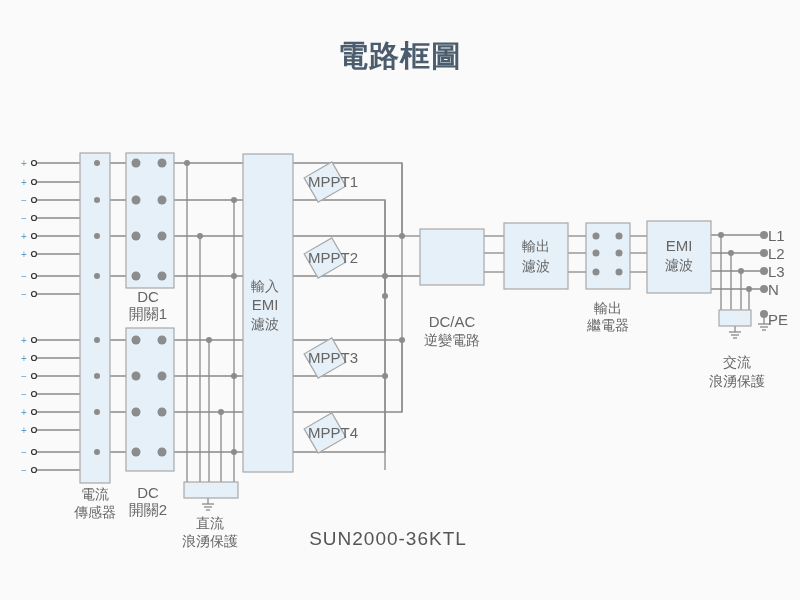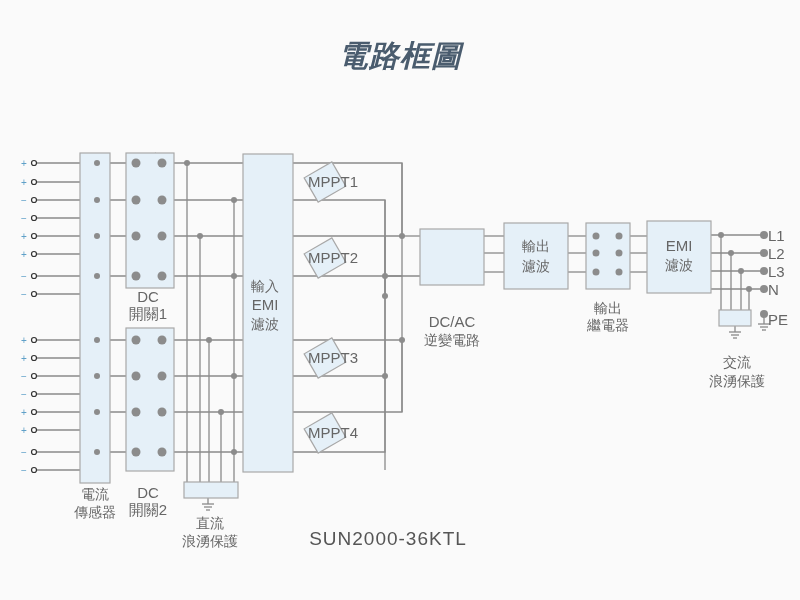--- a/index.html
+++ b/index.html
@@ -2,21 +2,21 @@
 <html><head>
   <meta charset="utf-8">
   <style>
     html, body { margin: 0; padding: 0; }
     body {
       width: 800px; height: 600px; background: #fafafa; position: relative; overflow: hidden;
       font-family: "DejaVu Sans", sans-serif;
     }
     #title {
       position: absolute; left: 0; top: 36px; width: 800px; text-align: center;
-      font-size: 30px; font-weight: bold; color: #4a5c6e; letter-spacing: 1px; font-style: italic;
+      font-size: 30px; font-weight: bold; color: #4a5c6e; letter-spacing: 1px;
     }
     svg#diagram { position: absolute; left: 0; top: 0; }
     .lbl { fill: #666; font-family: "Liberation Sans", sans-serif; font-size: 15px; }
     .lbl-cjk { fill: #666; font-family: "DejaVu Sans", sans-serif; font-size: 14px; }
     .model { fill: #555; font-family: "Liberation Sans", sans-serif; font-size: 19px; letter-spacing: 1px; }
     .pm { fill: #5fa0c8; font-family: "Liberation Sans", sans-serif; font-size: 10px; }
     .wire { stroke: #8a8a8a; stroke-width: 1.3; fill: none; }
     .box { fill: #e5f0f8; stroke: #a8a8a8; stroke-width: 1.2; }
     .dot { fill: #8c8c8c; }
     .bigdot { fill: #8c8c8c; }

